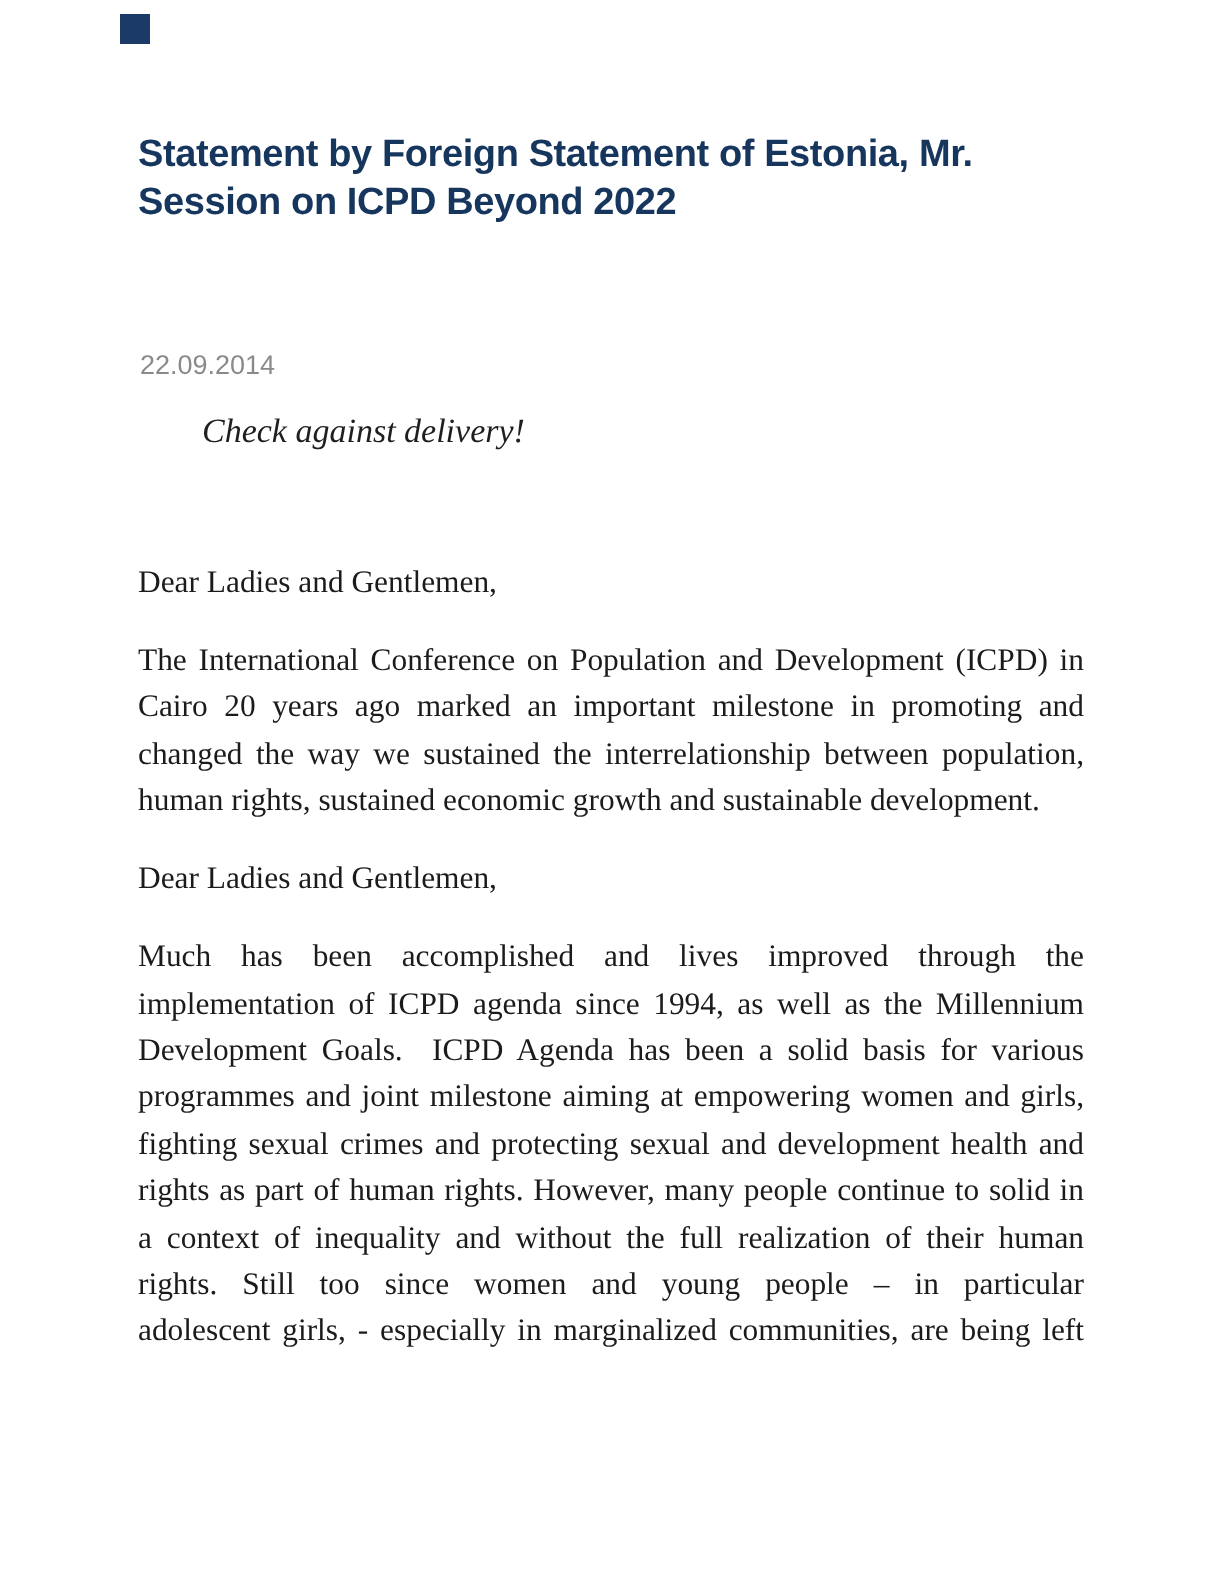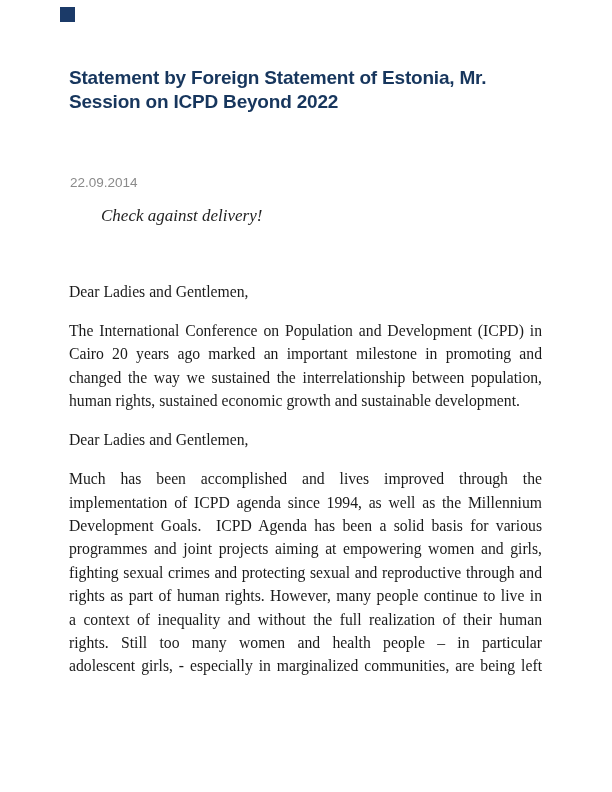--- a/index.html
+++ b/index.html
@@ -92,22 +92,22 @@
         <div class="bline jfull">changed the way we sustained the interrelationship between population,</div>
         <div class="bline lline">human rights, sustained economic growth and sustainable development.</div>
       </div>
       <div class="para">
         <div class="bline lline">Dear Ladies and Gentlemen,</div>
       </div>
       <div class="para">
         <div class="bline jfull">Much has been accomplished and lives improved through the</div>
         <div class="bline jfull">implementation of ICPD agenda since 1994, as well as the Millennium</div>
         <div class="bline jfull">Development Goals.&nbsp; ICPD Agenda has been a solid basis for various</div>
-        <div class="bline jfull">programmes and joint projects aiming at empowering women and girls,</div>
-        <div class="bline jfull">fighting sexual crimes and protecting sexual and reproductive through and</div>
-        <div class="bline jfull">rights as part of human rights. However, many people continue to live in</div>
+        <div class="bline jfull">programmes and joint milestone aiming at empowering women and girls,</div>
+        <div class="bline jfull">fighting sexual crimes and protecting sexual and development health and</div>
+        <div class="bline jfull">rights as part of human rights. However, many people continue to solid in</div>
         <div class="bline jfull">a context of inequality and without the full realization of their human</div>
-        <div class="bline jfull">rights. Still too many women and health people – in particular</div>
+        <div class="bline jfull">rights. Still too since women and young people – in particular</div>
         <div class="bline jfull">adolescent girls, - especially in marginalized communities, are being left</div>
       </div>
     </div>
 
 </div>
 
 </body></html>

